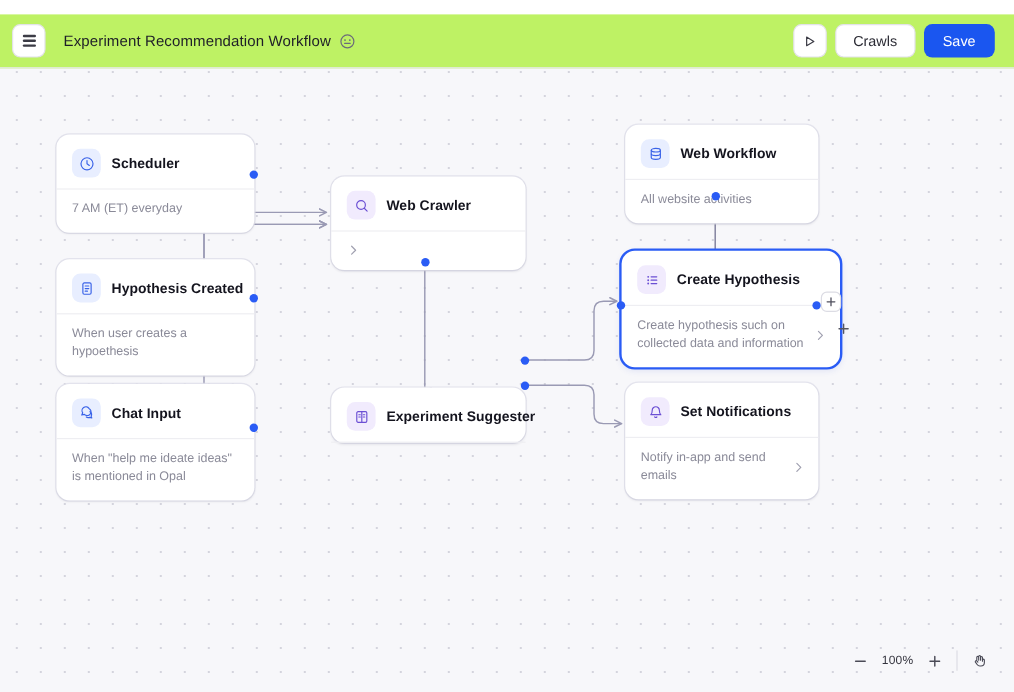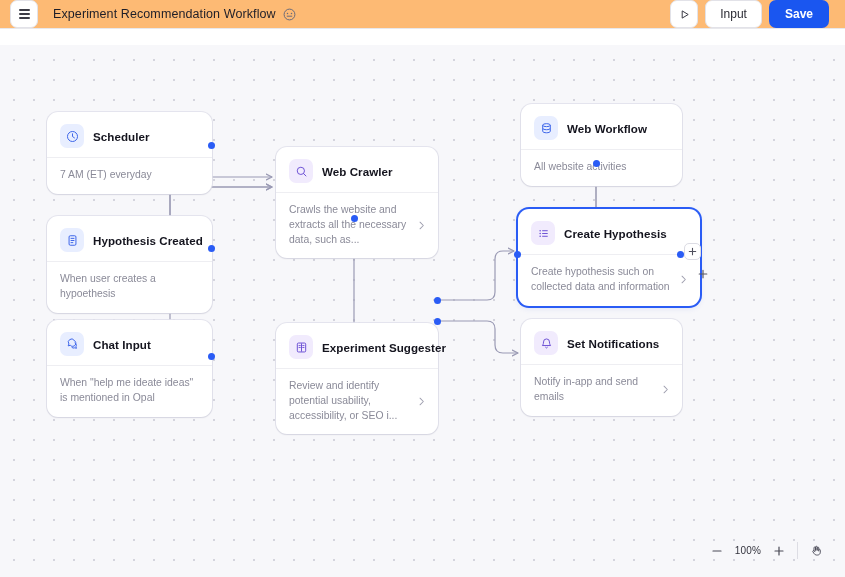--- a/index.html
+++ b/index.html
@@ -6,23 +6,23 @@
   html, body {
     width: 845px; height: 577px;
     font-family: "Liberation Sans", sans-serif;
     overflow: hidden;
     background: #ffffff;
   }
   #app { position: relative; width: 845px; height: 577px; }
 
   
   .header {
-    position: absolute; top: 0; left: 0;
-    width: 845px; height: 29px;
-    background: #fdba74;
+    position: absolute; top: 12px; left: 0;
+    width: 845px; height: 45px;
+    background: #bef264;
     border-bottom: 1px solid #e8e8ec;
     display: flex; align-items: center;
     z-index: 40;
   }
   .menu-btn {
     width: 28px; height: 28px;
     margin-left: 10px;
     border: 1px solid #e2e2e8;
     border-radius: 7px;
     background: #fff;
@@ -56,21 +56,21 @@
     border: 1px solid #e2e2e8; border-radius: 7px; background: #fff;
     font-size: 12px; color: #2b2b34; cursor: pointer;
     font-family: "Liberation Sans", sans-serif;
     display: flex; align-items: center;
   }
   .save-btn {
     height: 28px; padding: 6px 16px;
     border: none; border-radius: 7px; background: #1a56f0;
     font-size: 12px; color: #ffffff; cursor: pointer;
     font-family: "Liberation Sans", sans-serif;
-    display: flex; align-items: center; font-weight: bold;
+    display: flex; align-items: center;
   }
 
   
   .canvas {
     position: absolute; top: 45px; left: 0;
     width: 845px; height: 532px;
     background-color: #f7f7fa;
     background-image: radial-gradient(circle, #d4d4dd 1.05px, transparent 1.15px);
     background-size: 20px 20px;
     background-position: 4px 5px;
@@ -177,21 +177,21 @@
         </svg>
       </span>
     </div>
 
     <div class="header-right">
       <div class="run-btn">
         <svg width="13" height="13" viewBox="0 0 13 13" fill="none">
           <path d="M4.2 2.9v7.2l6-3.6-6-3.6z" stroke="#3c3c46" stroke-width="1" stroke-linejoin="round"></path>
         </svg>
       </div>
-      <button class="cancel-btn">Input</button>
+      <button class="cancel-btn">Crawls</button>
       <button class="save-btn">Save</button>
     </div>
   </div>
 
   <div class="canvas">
 
     <svg class="edges">
       <defs>
         <marker id="ah" markerWidth="7" markerHeight="7" refX="5.4" refY="3" orient="auto">
           <path d="M0.6,0.6 L5.4,3 L0.6,5.4" fill="none" stroke="#9a9ab4" stroke-width="1.1" stroke-linecap="round" stroke-linejoin="round"></path>
@@ -293,49 +293,40 @@
         <span class="node-ico ico-purple">
           <svg width="13" height="13" viewBox="0 0 14 14" fill="none">
             <circle cx="6.3" cy="6.3" r="3.9" stroke="#6b4fd4" stroke-width="1.05"></circle>
             <path d="M9.2 9.2l2.6 2.6" stroke="#6b4fd4" stroke-width="1.05" stroke-linecap="round"></path>
           </svg>
         </span>
         <span class="node-title">Web Crawler</span>
       </div>
       <div class="node-sep"></div>
       <div class="node-body">
-        <span class="node-desc">Crawls the website and extracts all the necessary data, such as...</span>
         <span class="node-chev">
           <svg width="11" height="11" viewBox="0 0 12 12" fill="none">
             <path d="M4.4 2.4L8 6l-3.6 3.6" stroke="#a0a0b0" stroke-width="1.1" stroke-linecap="round" stroke-linejoin="round"></path>
           </svg>
         </span>
       </div>
     </div>
 
     <div class="node" style="left:276px; top:278px; width:162px;">
       <div class="node-head">
         <span class="node-ico ico-purple">
           <svg width="13" height="13" viewBox="0 0 14 14" fill="none">
             <rect x="2.5" y="2.2" width="9" height="9.6" rx="1.2" stroke="#6b4fd4" stroke-width="1.05"></rect>
             <path d="M7 2.6v8.8" stroke="#6b4fd4" stroke-width="1.05"></path>
             <path d="M4.3 4.9h1.4M4.3 7h1.4M8.3 4.9h1.4M8.3 7h1.4" stroke="#6b4fd4" stroke-width=".95" stroke-linecap="round"></path>
           </svg>
         </span>
         <span class="node-title">Experiment Suggester</span>
       </div>
       <div class="node-sep"></div>
-      <div class="node-body">
-        <span class="node-desc">Review and identify potential usability, accessibility, or SEO i...</span>
-        <span class="node-chev">
-          <svg width="11" height="11" viewBox="0 0 12 12" fill="none">
-            <path d="M4.4 2.4L8 6l-3.6 3.6" stroke="#a0a0b0" stroke-width="1.1" stroke-linecap="round" stroke-linejoin="round"></path>
-          </svg>
-        </span>
-      </div>
     </div>
 
     <div class="node" style="left:521px; top:59px; width:161px;">
       <div class="node-head">
         <span class="node-ico ico-blue">
           <svg width="13" height="13" viewBox="0 0 14 14" fill="none">
             <ellipse cx="7" cy="3.4" rx="4.1" ry="1.6" stroke="#3a63e8" stroke-width="1.05"></ellipse>
             <path d="M2.9 3.4v3.3c0 .9 1.8 1.6 4.1 1.6s4.1-.7 4.1-1.6V3.4" stroke="#3a63e8" stroke-width="1.05"></path>
             <path d="M2.9 6.7v3.3c0 .9 1.8 1.6 4.1 1.6s4.1-.7 4.1-1.6V6.7" stroke="#3a63e8" stroke-width="1.05"></path>
           </svg>

